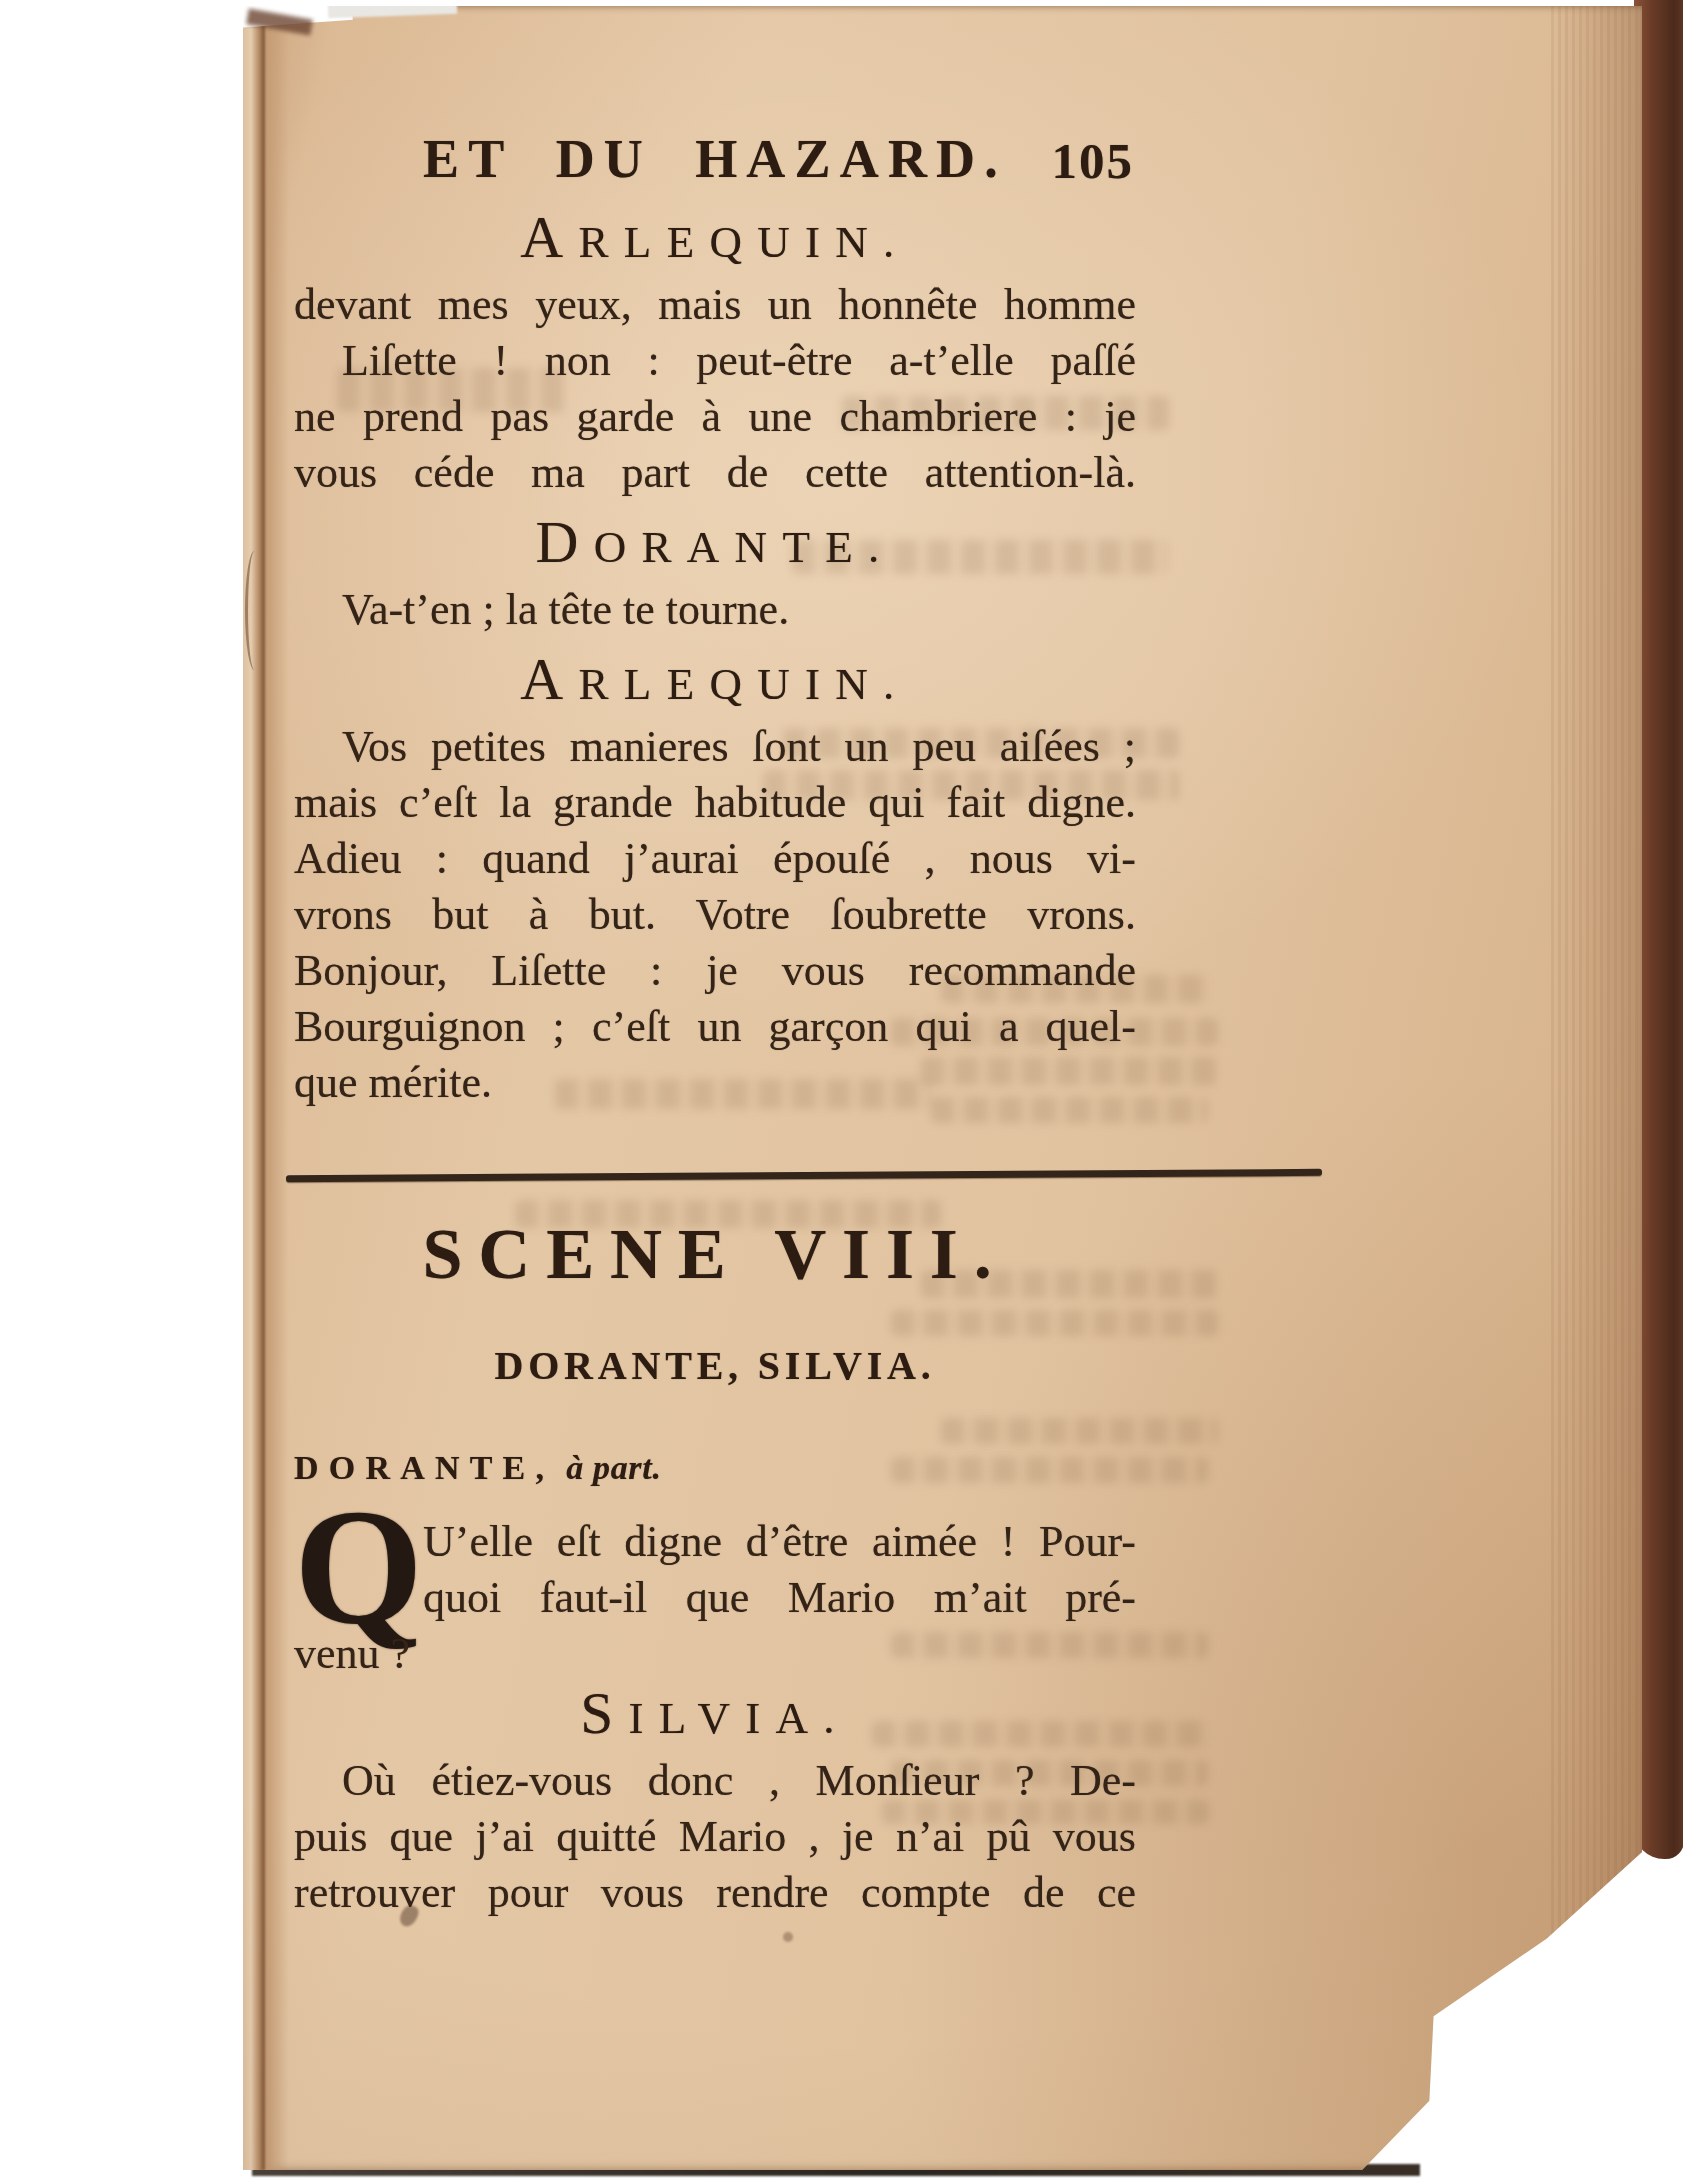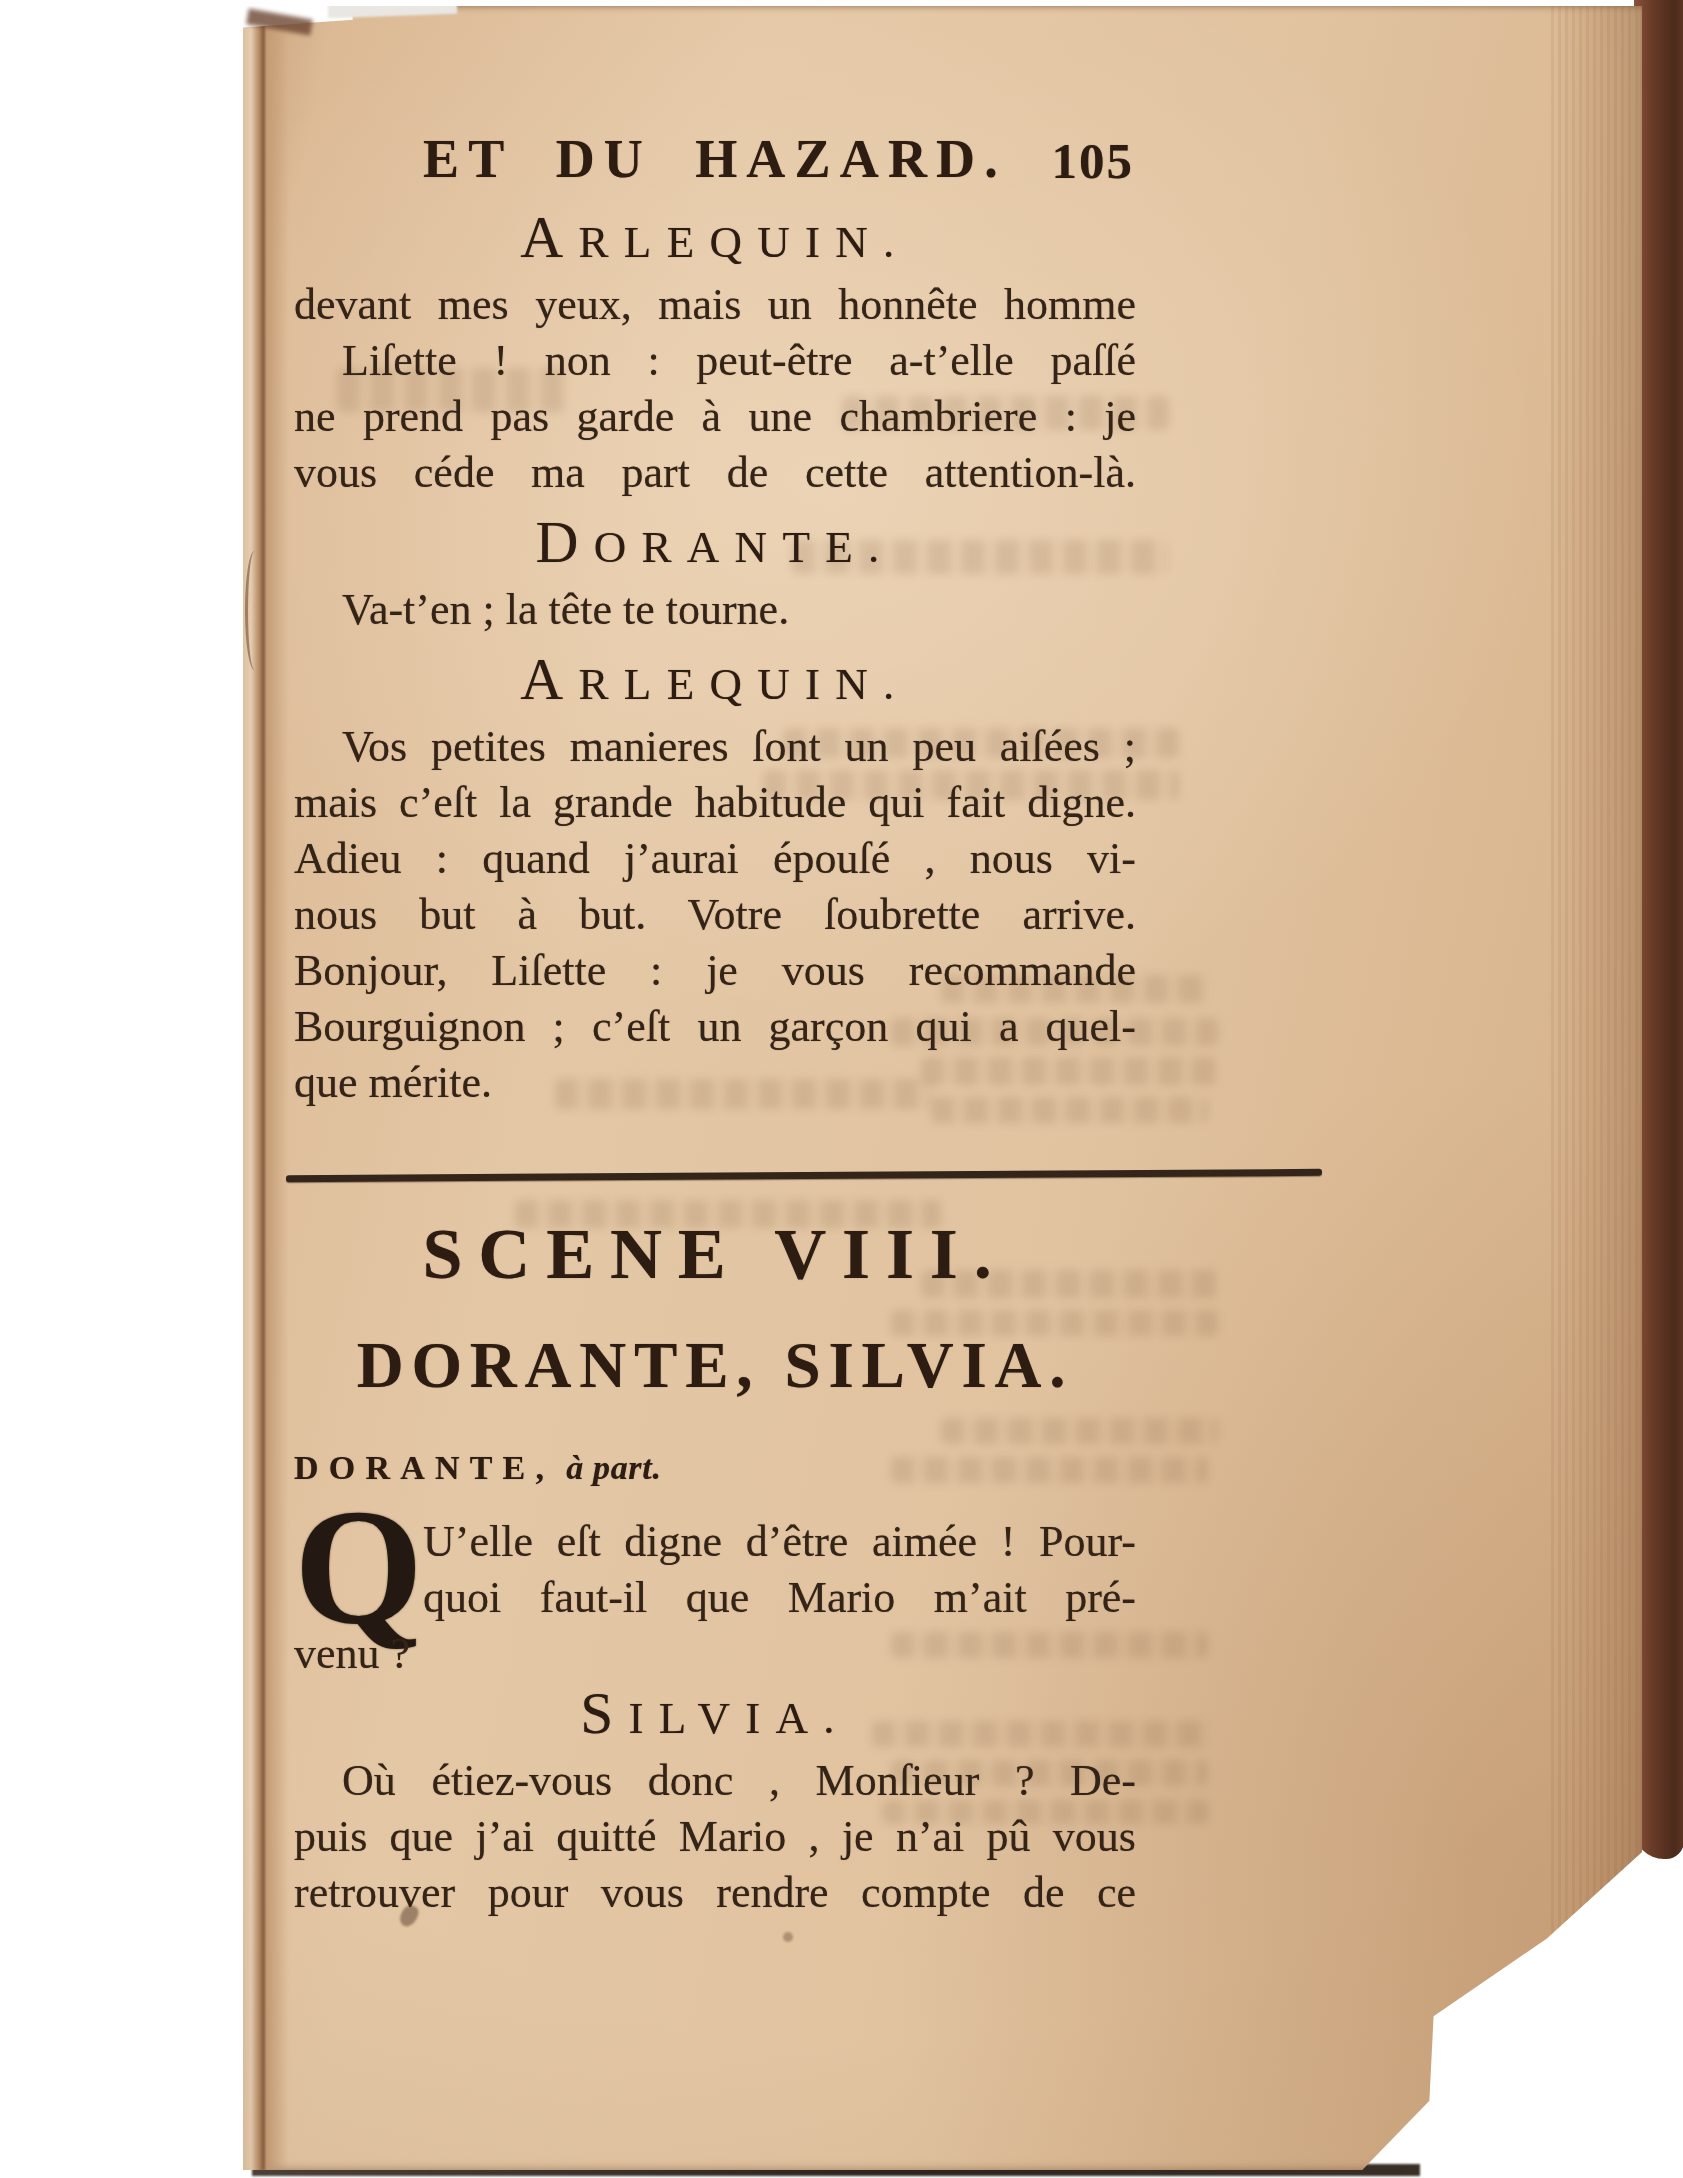--- a/index.html
+++ b/index.html
@@ -66,21 +66,21 @@
   .para{margin:6px 0 0;}
   .line{display:block;text-align:justify;text-align-last:justify;}
   .line.left{text-align-last:left;}
   .line.indent{padding-left:48px;}
 
   .rule{margin:61px 0 0 -8px;width:1036px;height:7px;background:#33251a;border-radius:3px;
         transform:rotate(-.35deg);box-shadow:0 1px 1px rgba(60,40,25,.45);}
 
   .scene-heading{margin:36px 0 0;text-align:center;font-size:72px;line-height:79px;font-weight:700;
         letter-spacing:.22em;color:#2c1c12;}
-  .scene-chars{margin:36px 0 0;text-align:center;font-size:65px;line-height:71px;font-weight:700;
+  .scene-chars{margin:36px 0 0;text-align:center;font-size:40px;line-height:71px;font-weight:700;
         letter-spacing:.12em;color:#2c1c12;}
   .direction{margin:38px 0 0;font-size:34px;line-height:57px;font-weight:700;color:#2c1c12;}
   .direction .caps{letter-spacing:.30em;}
   .direction .caps::first-letter{font-size:1.3em;}
   .direction .note{font-style:italic;font-weight:600;letter-spacing:.02em;margin-left:12px;}
 
   .dropcap-para{margin:18px 0 0;}
   .dropcap{float:left;width:121px;height:113px;margin:-4px 8px 0 0;
         font-size:166px;line-height:113px;font-weight:700;color:#241812;text-shadow:0 0 2px rgba(30,18,10,.6);}
 </style>
@@ -142,21 +142,21 @@
       <h3 class="speaker sp2">DORANTE.</h3>
       <p class="para">
         <span class="line indent left">Va-t’en ; la tête te tourne.</span>
       </p>
 
       <h3 class="speaker sp3">ARLEQUIN.</h3>
       <p class="para">
         <span class="line indent">Vos petites manieres ſont un peu aiſées ;</span>
         <span class="line">mais c’eſt la grande habitude qui fait digne.</span>
         <span class="line">Adieu : quand j’aurai épouſé , nous vi-</span>
-        <span class="line">nous but à but. Votre ſoubrette arrive.</span>
+        <span class="line">vrons but à but. Votre ſoubrette vrons.</span>
         <span class="line">Bonjour, Liſette : je vous recommande</span>
         <span class="line">Bourguignon ; c’eſt un garçon qui a quel-</span>
         <span class="line left">que mérite.</span>
       </p>
 
       <div class="rule"></div>
 
       <h2 class="scene-heading">SCENE VIII.</h2>
       <h2 class="scene-chars">DORANTE, SILVIA.</h2>
 

